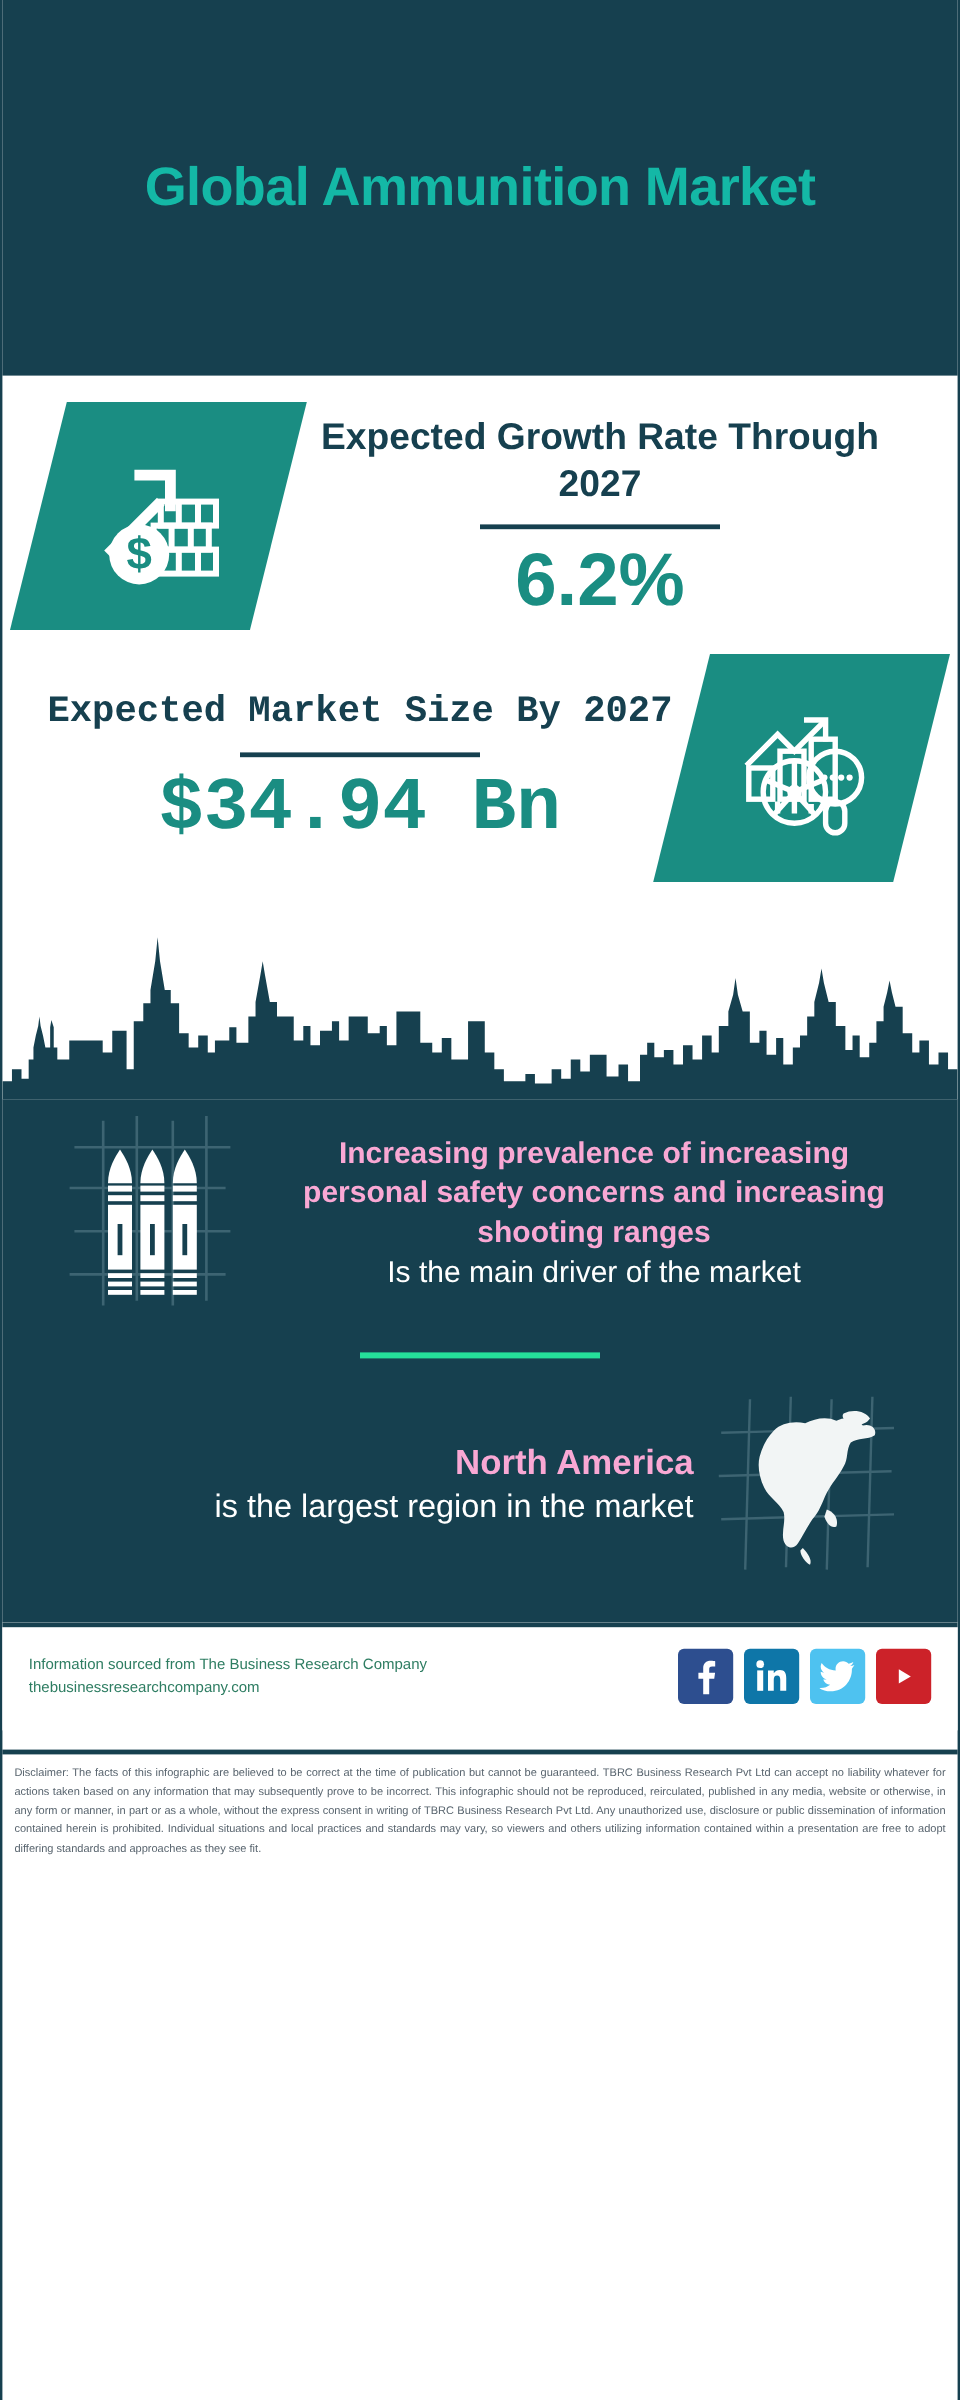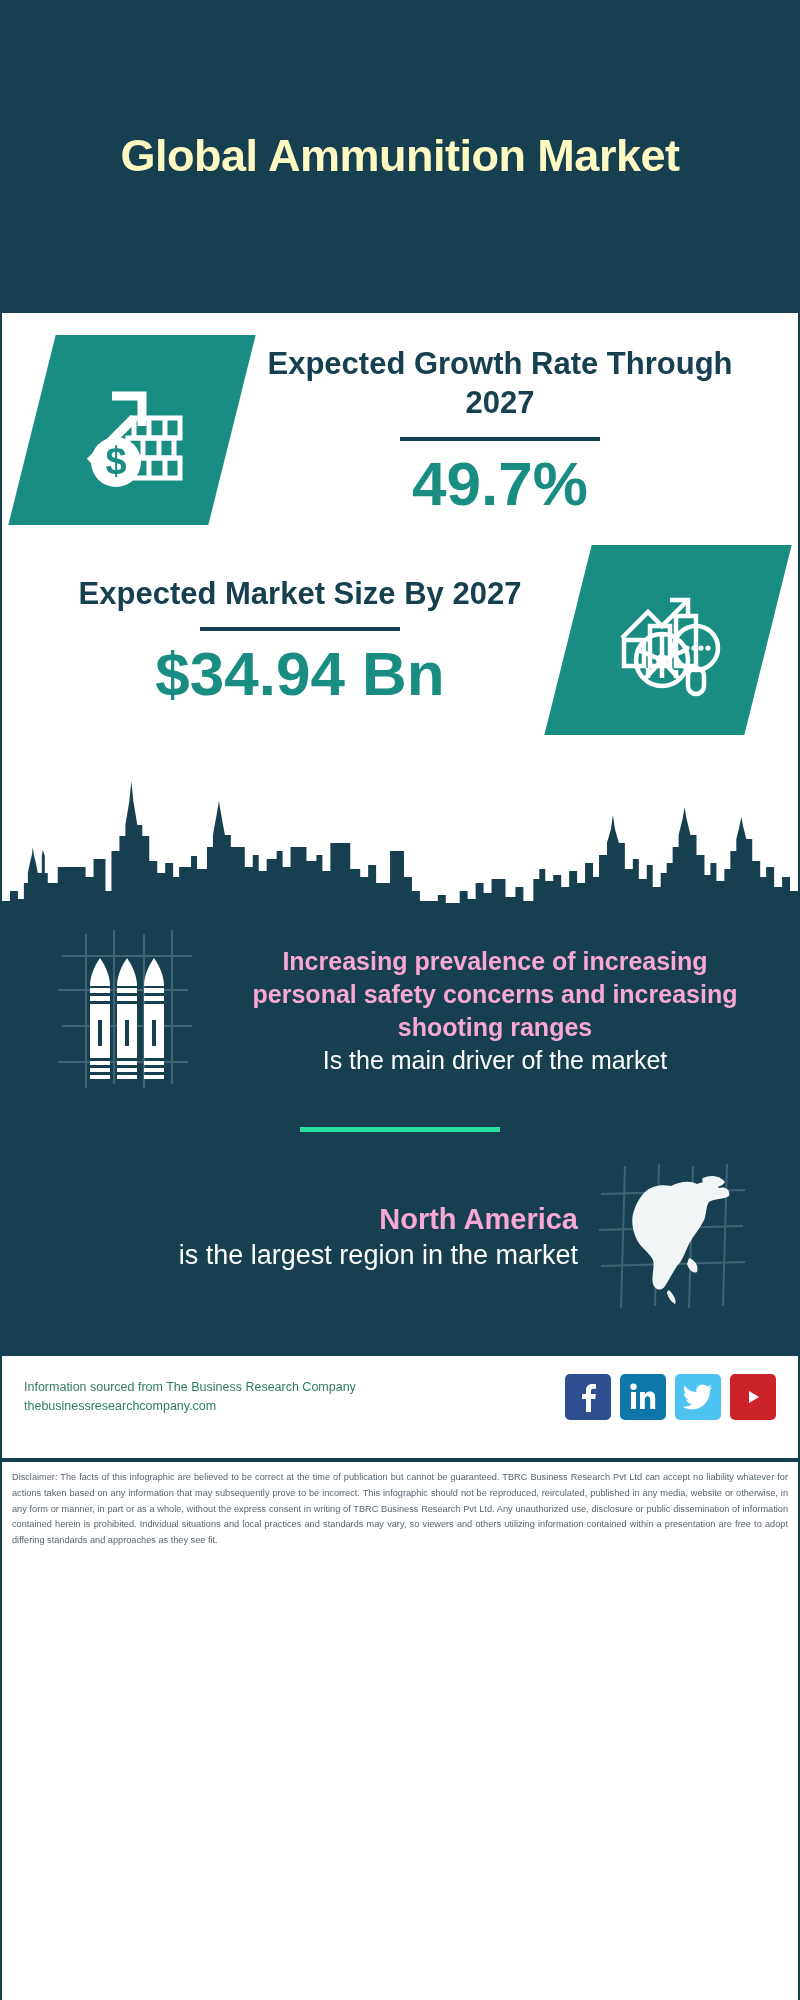--- a/index.html
+++ b/index.html
@@ -27,37 +27,37 @@
   .header {
     background: #16404f;
     height: 313px;
     display: flex;
     align-items: center;
     justify-content: center;
     padding: 0 60px;
     box-sizing: border-box;
   }
   .header-title {
-    color: #fef9c3;
+    color: #14b8a6;
     font-size: 45px;
     font-weight: bold;
     line-height: 1.25;
     text-align: center;
     letter-spacing: -0.5px;
   }
 
   
   .stat-row {
     display: flex;
     align-items: center;
     width: 100%;
     box-sizing: border-box;
   }
   .stat-row.first { padding: 22px 30px 10px 30px; }
-  .stat-row.second { padding: 10px 30px 10px 30px; }
+  .stat-row.second { padding: 10px 30px 10px 30px; font-family: Liberation Mono, monospace; }
 
   .icon-tile {
     width: 200px;
     height: 190px;
     flex: 0 0 200px;
     background: #1a8d82;
     transform: skewX(-14deg);
     display: flex;
     align-items: center;
     justify-content: center;
@@ -205,21 +205,21 @@
           <line x1="93" y1="88" x2="93" y2="108"></line>
         </g>
 
         <circle cx="44" cy="92" r="25" fill="#ffffff"></circle>
         <text x="44" y="104" font-family="Liberation Sans, sans-serif" font-size="38" font-weight="bold" fill="#1a8d82" text-anchor="middle">$</text>
       </svg>
     </div>
     <div class="stat-text">
       <div class="stat-label">Expected Growth Rate Through 2027</div>
       <div class="stat-divider"></div>
-      <div class="stat-value">49.7%</div>
+      <div class="stat-value">6.2%</div>
     </div>
   </div>
 
   <div class="stat-row second">
     <div class="stat-text">
       <div class="stat-label">Expected Market Size By 2027</div>
       <div class="stat-divider"></div>
       <div class="stat-value">$34.94 Bn</div>
     </div>
     <div class="icon-tile">

